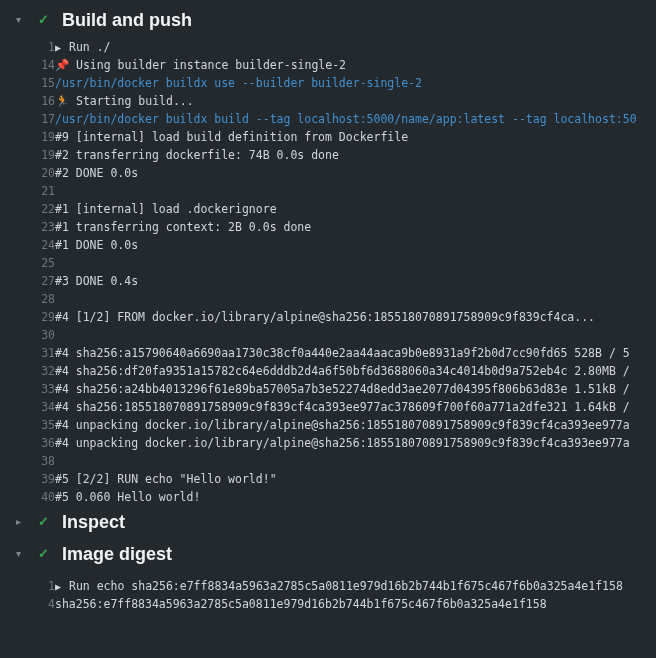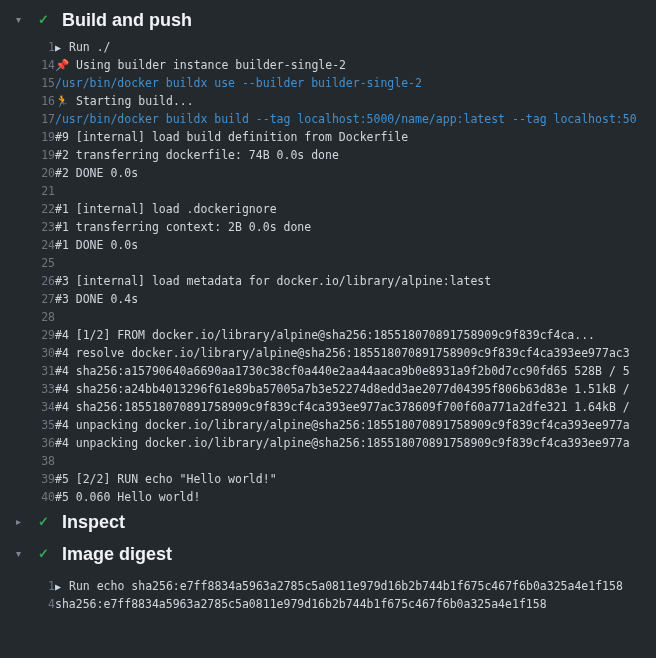--- a/index.html
+++ b/index.html
@@ -92,26 +92,26 @@
         <div class="log-line"><span class="line-num">16</span><span class="line-body"><span class="inline-icon emoji" style="color: rgb(232, 131, 58);">🏃</span><span>Starting build...</span></span></div>
         <div class="log-line"><span class="line-num">17</span><span class="line-body command"><span>/usr/bin/docker buildx build --tag localhost:5000/name/app:latest --tag localhost:50</span></span></div>
         <div class="log-line"><span class="line-num">19</span><span class="line-body"><span>#9 [internal] load build definition from Dockerfile</span></span></div>
         <div class="log-line"><span class="line-num">19</span><span class="line-body"><span>#2 transferring dockerfile: 74B 0.0s done</span></span></div>
         <div class="log-line"><span class="line-num">20</span><span class="line-body"><span>#2 DONE 0.0s</span></span></div>
         <div class="log-line"><span class="line-num">21</span><span class="line-body"><span></span></span></div>
         <div class="log-line"><span class="line-num">22</span><span class="line-body"><span>#1 [internal] load .dockerignore</span></span></div>
         <div class="log-line"><span class="line-num">23</span><span class="line-body"><span>#1 transferring context: 2B 0.0s done</span></span></div>
         <div class="log-line"><span class="line-num">24</span><span class="line-body"><span>#1 DONE 0.0s</span></span></div>
         <div class="log-line"><span class="line-num">25</span><span class="line-body"><span></span></span></div>
-        <div class="log-line"><span class="line-num">26</span><span class="line-body"><span>#3 [internal] load metadata for docker.io/library/alpine:latest</span></span></div>
         <div class="log-line"><span class="line-num">27</span><span class="line-body"><span>#3 DONE 0.4s</span></span></div>
         <div class="log-line"><span class="line-num">28</span><span class="line-body"><span></span></span></div>
         <div class="log-line"><span class="line-num">29</span><span class="line-body"><span>#4 [1/2] FROM docker.io/library/alpine@sha256:185518070891758909c9f839cf4ca...</span></span></div>
-        <div class="log-line"><span class="line-num">30</span><span class="line-body"><span>#4 resolve docker.io/library/alpine@sha256:185518070891758909c9f839cf4ca393ee977ac3</span></span></div>
+        <div class="log-line"><span class="line-num">30</span></div>
         <div class="log-line"><span class="line-num">31</span><span class="line-body"><span>#4 sha256:a15790640a6690aa1730c38cf0a440e2aa44aaca9b0e8931a9f2b0d7cc90fd65 528B / 5</span></span></div>
+        <div class="log-line"><span class="line-num">32</span><span class="line-body"><span>#4 sha256:df20fa9351a15782c64e6dddb2d4a6f50bf6d3688060a34c4014b0d9a752eb4c 2.80MB /</span></span></div>
         <div class="log-line"><span class="line-num">33</span><span class="line-body"><span>#4 sha256:a24bb4013296f61e89ba57005a7b3e52274d8edd3ae2077d04395f806b63d83e 1.51kB /</span></span></div>
         <div class="log-line"><span class="line-num">34</span><span class="line-body"><span>#4 sha256:185518070891758909c9f839cf4ca393ee977ac378609f700f60a771a2dfe321 1.64kB /</span></span></div>
         <div class="log-line"><span class="line-num">35</span><span class="line-body"><span>#4 unpacking docker.io/library/alpine@sha256:185518070891758909c9f839cf4ca393ee977a</span></span></div>
         <div class="log-line"><span class="line-num">36</span><span class="line-body"><span>#4 unpacking docker.io/library/alpine@sha256:185518070891758909c9f839cf4ca393ee977a</span></span></div>
         <div class="log-line"><span class="line-num">38</span><span class="line-body"><span></span></span></div>
         <div class="log-line"><span class="line-num">39</span><span class="line-body"><span>#5 [2/2] RUN echo "Hello world!"</span></span></div>
         <div class="log-line"><span class="line-num">40</span><span class="line-body"><span>#5 0.060 Hello world!</span></span></div>
       </div>
     </div>
     <div class="log-section m-sec-2">

